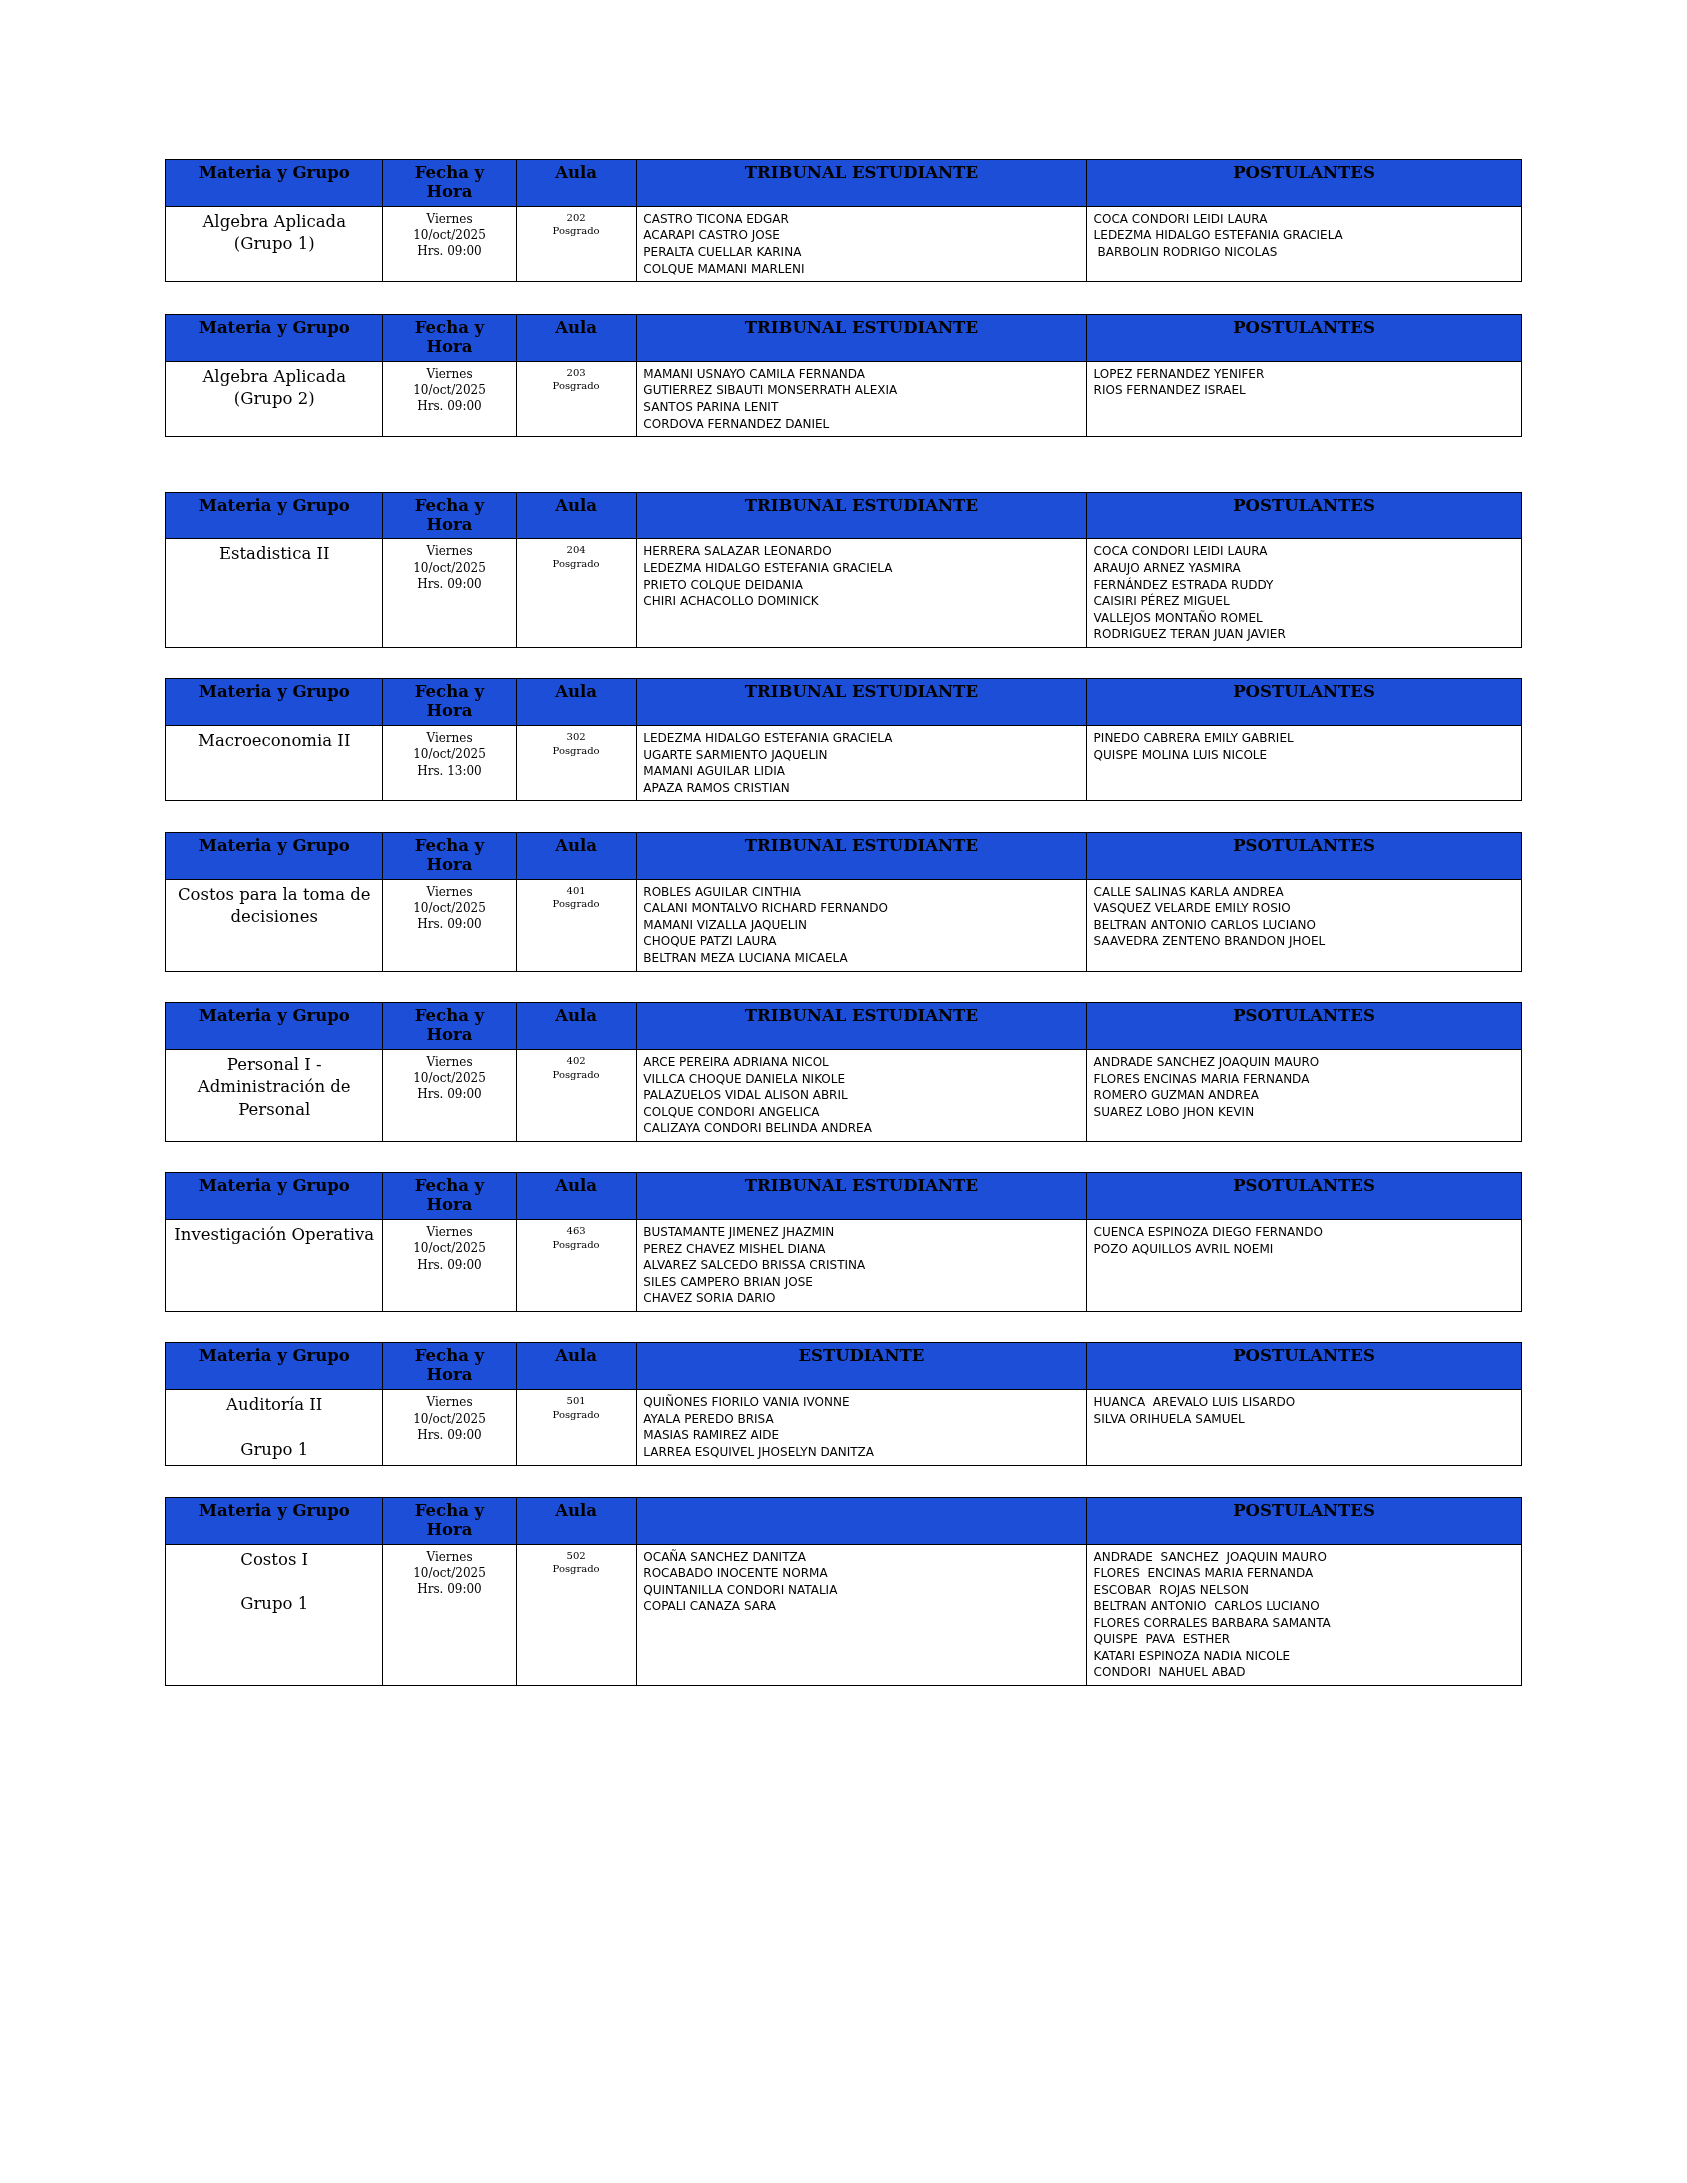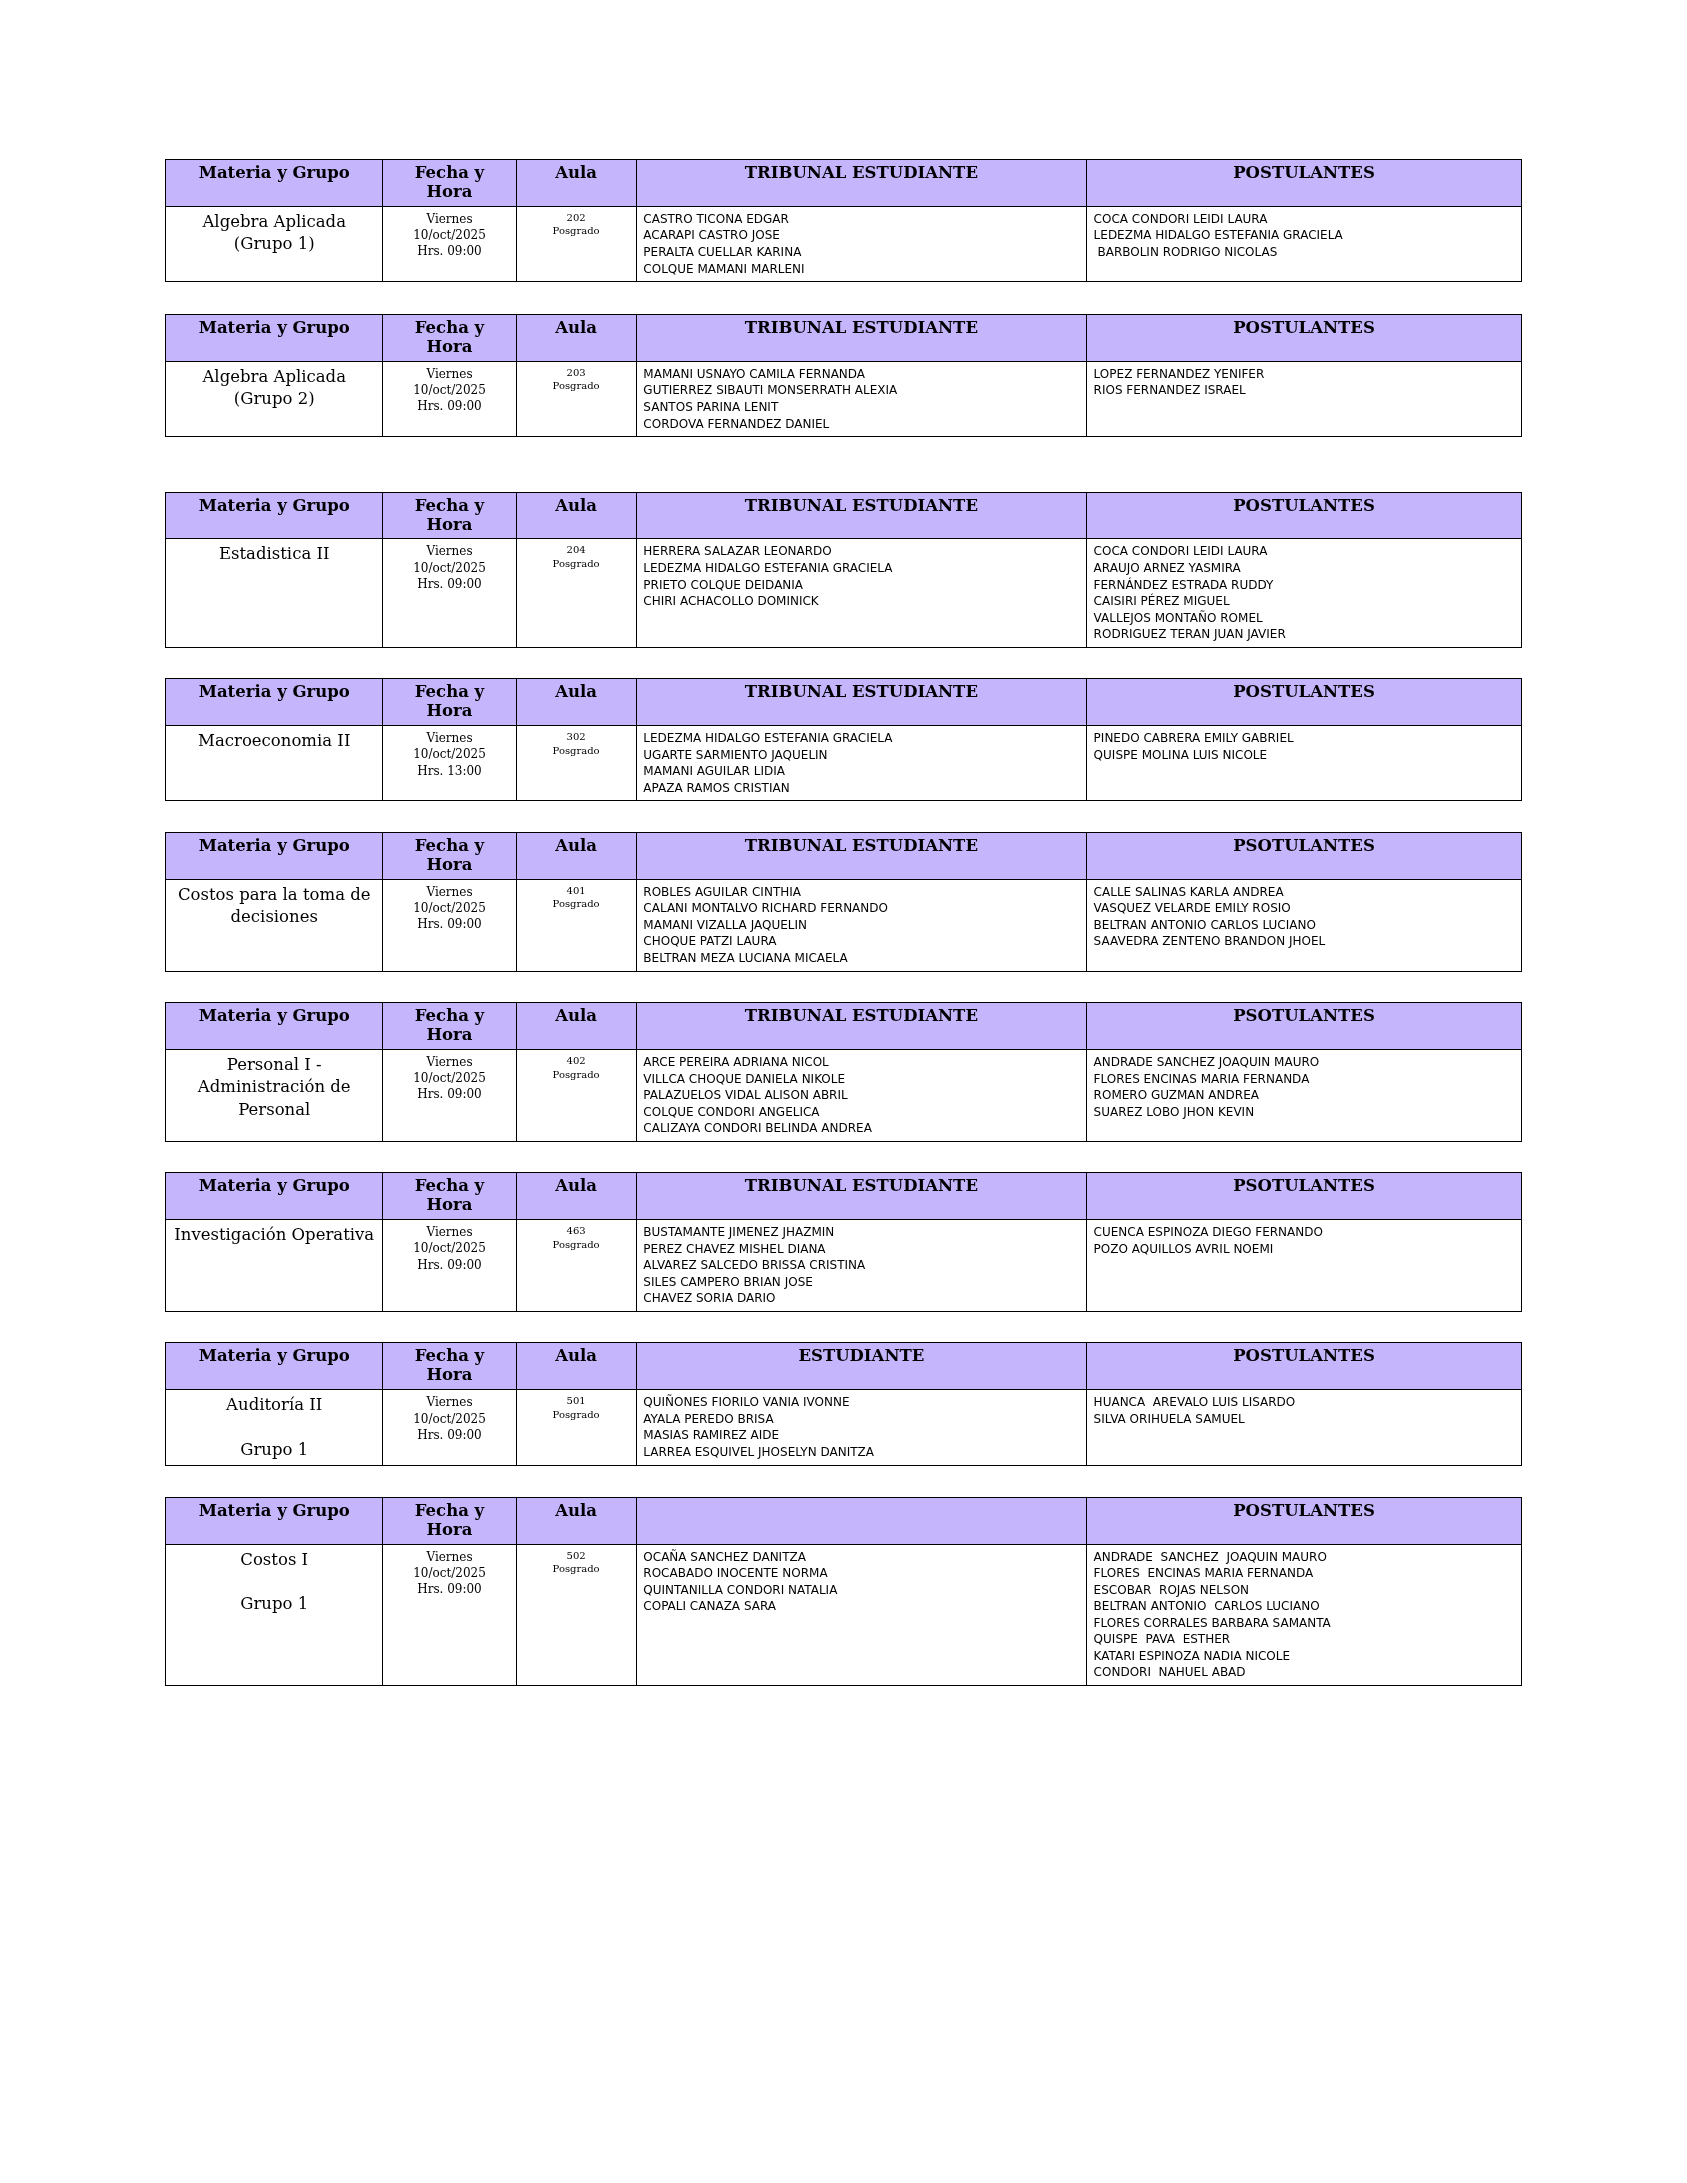--- a/index.html
+++ b/index.html
@@ -23,21 +23,21 @@
     width: 100%;
     table-layout: fixed;
     margin-bottom: 26.5px;
   }
   table.sched td, table.sched th {
     border: 1.3px solid #000000;
     vertical-align: top;
     padding: 4px 6.6px;
   }
   thead th {
-    background: #c4b5fd;
+    background: #1d4ed8;
     text-align: center;
     vertical-align: middle;
     font-weight: bold;
     font-size: 16.5px;
     font-family: "DejaVu Serif", serif;
     padding: 8px 4px;
     line-height: 1.15;
   }
   
   col.c-materia { width: 17.0%; }

